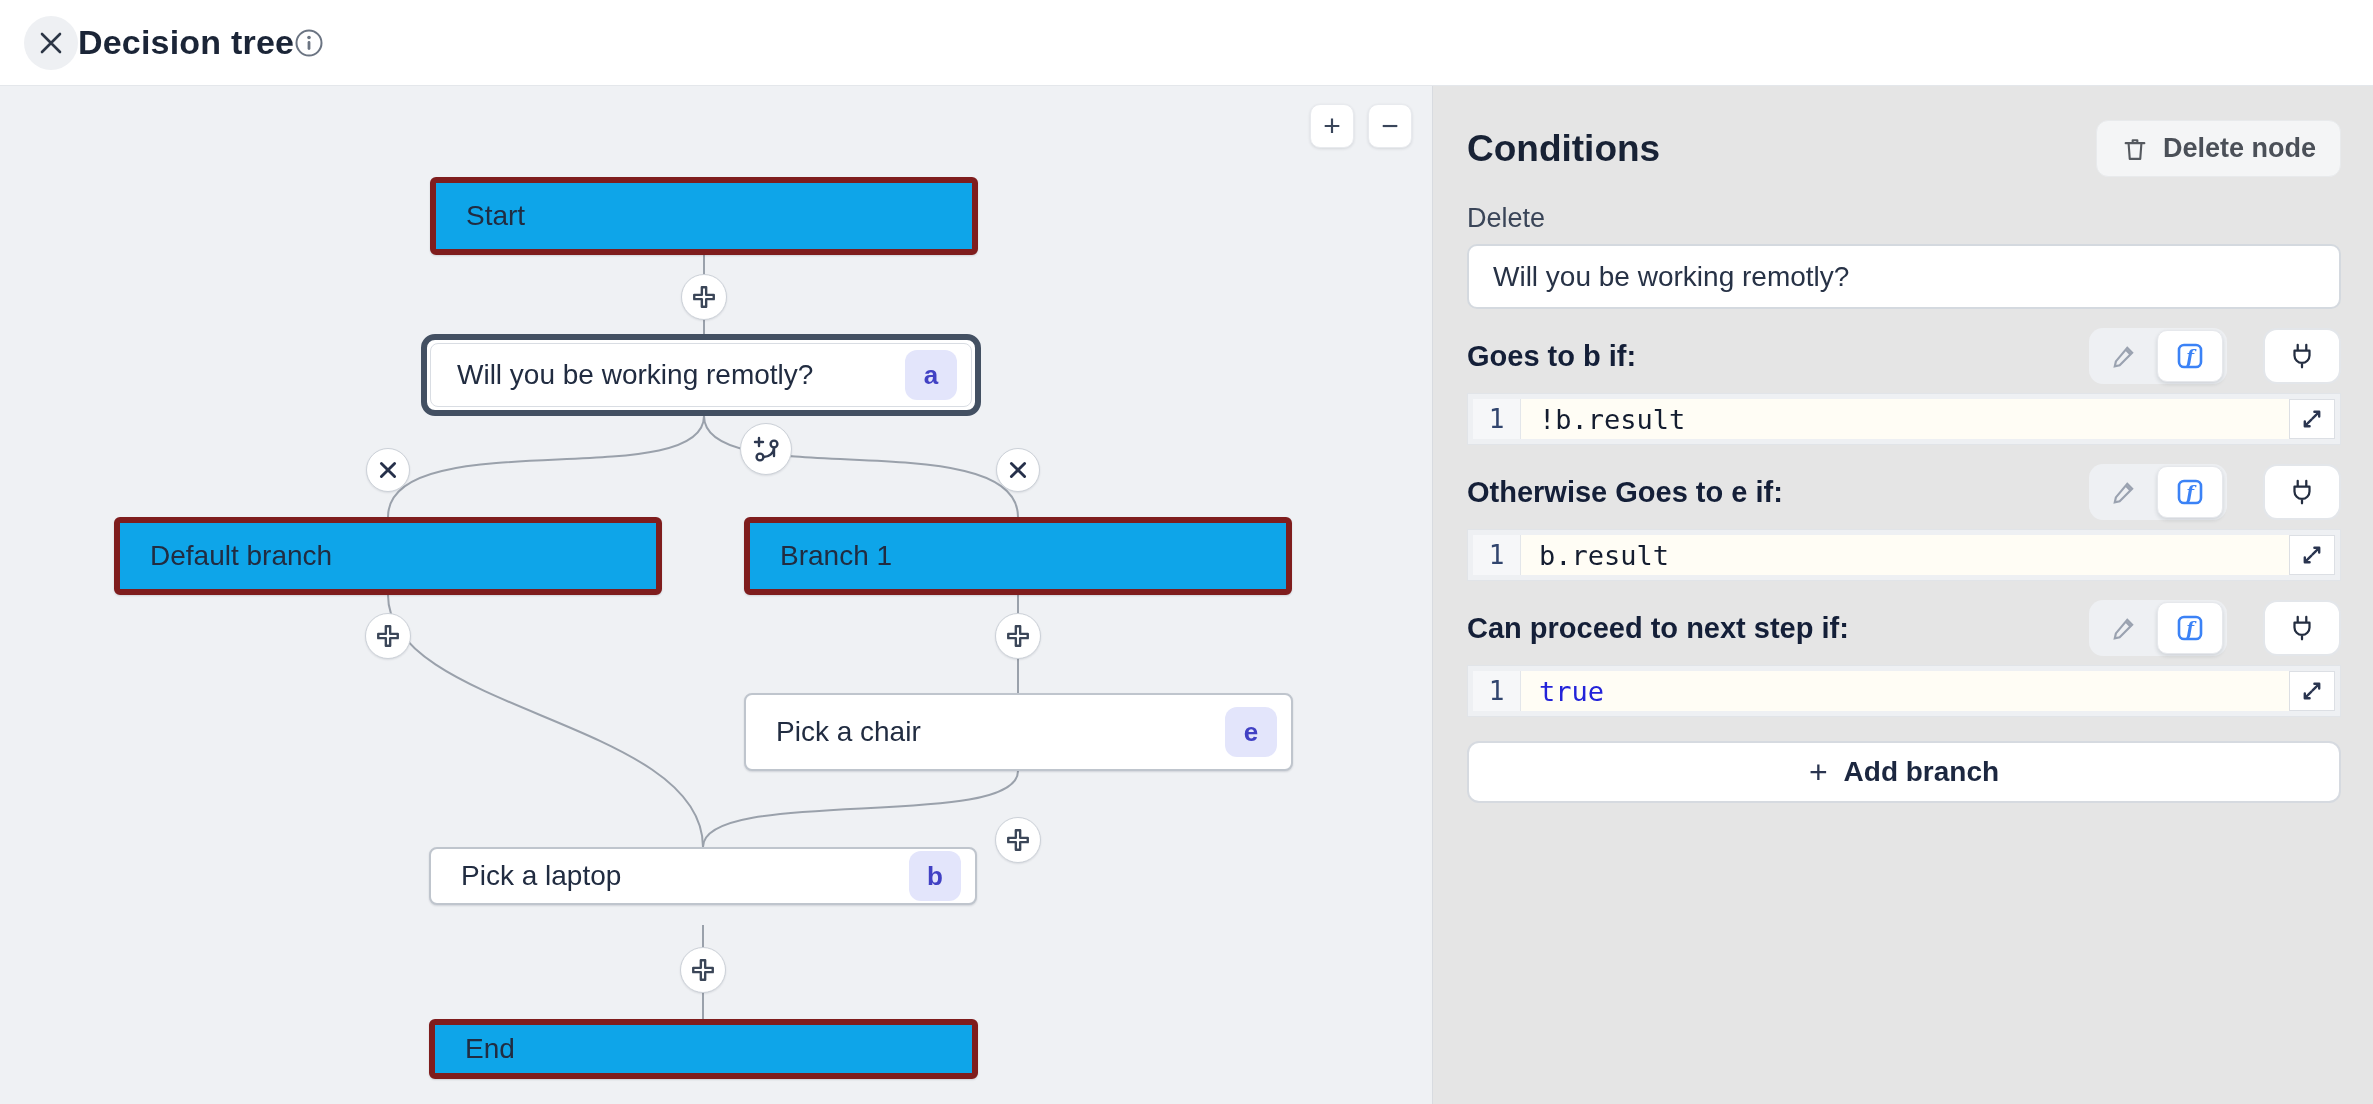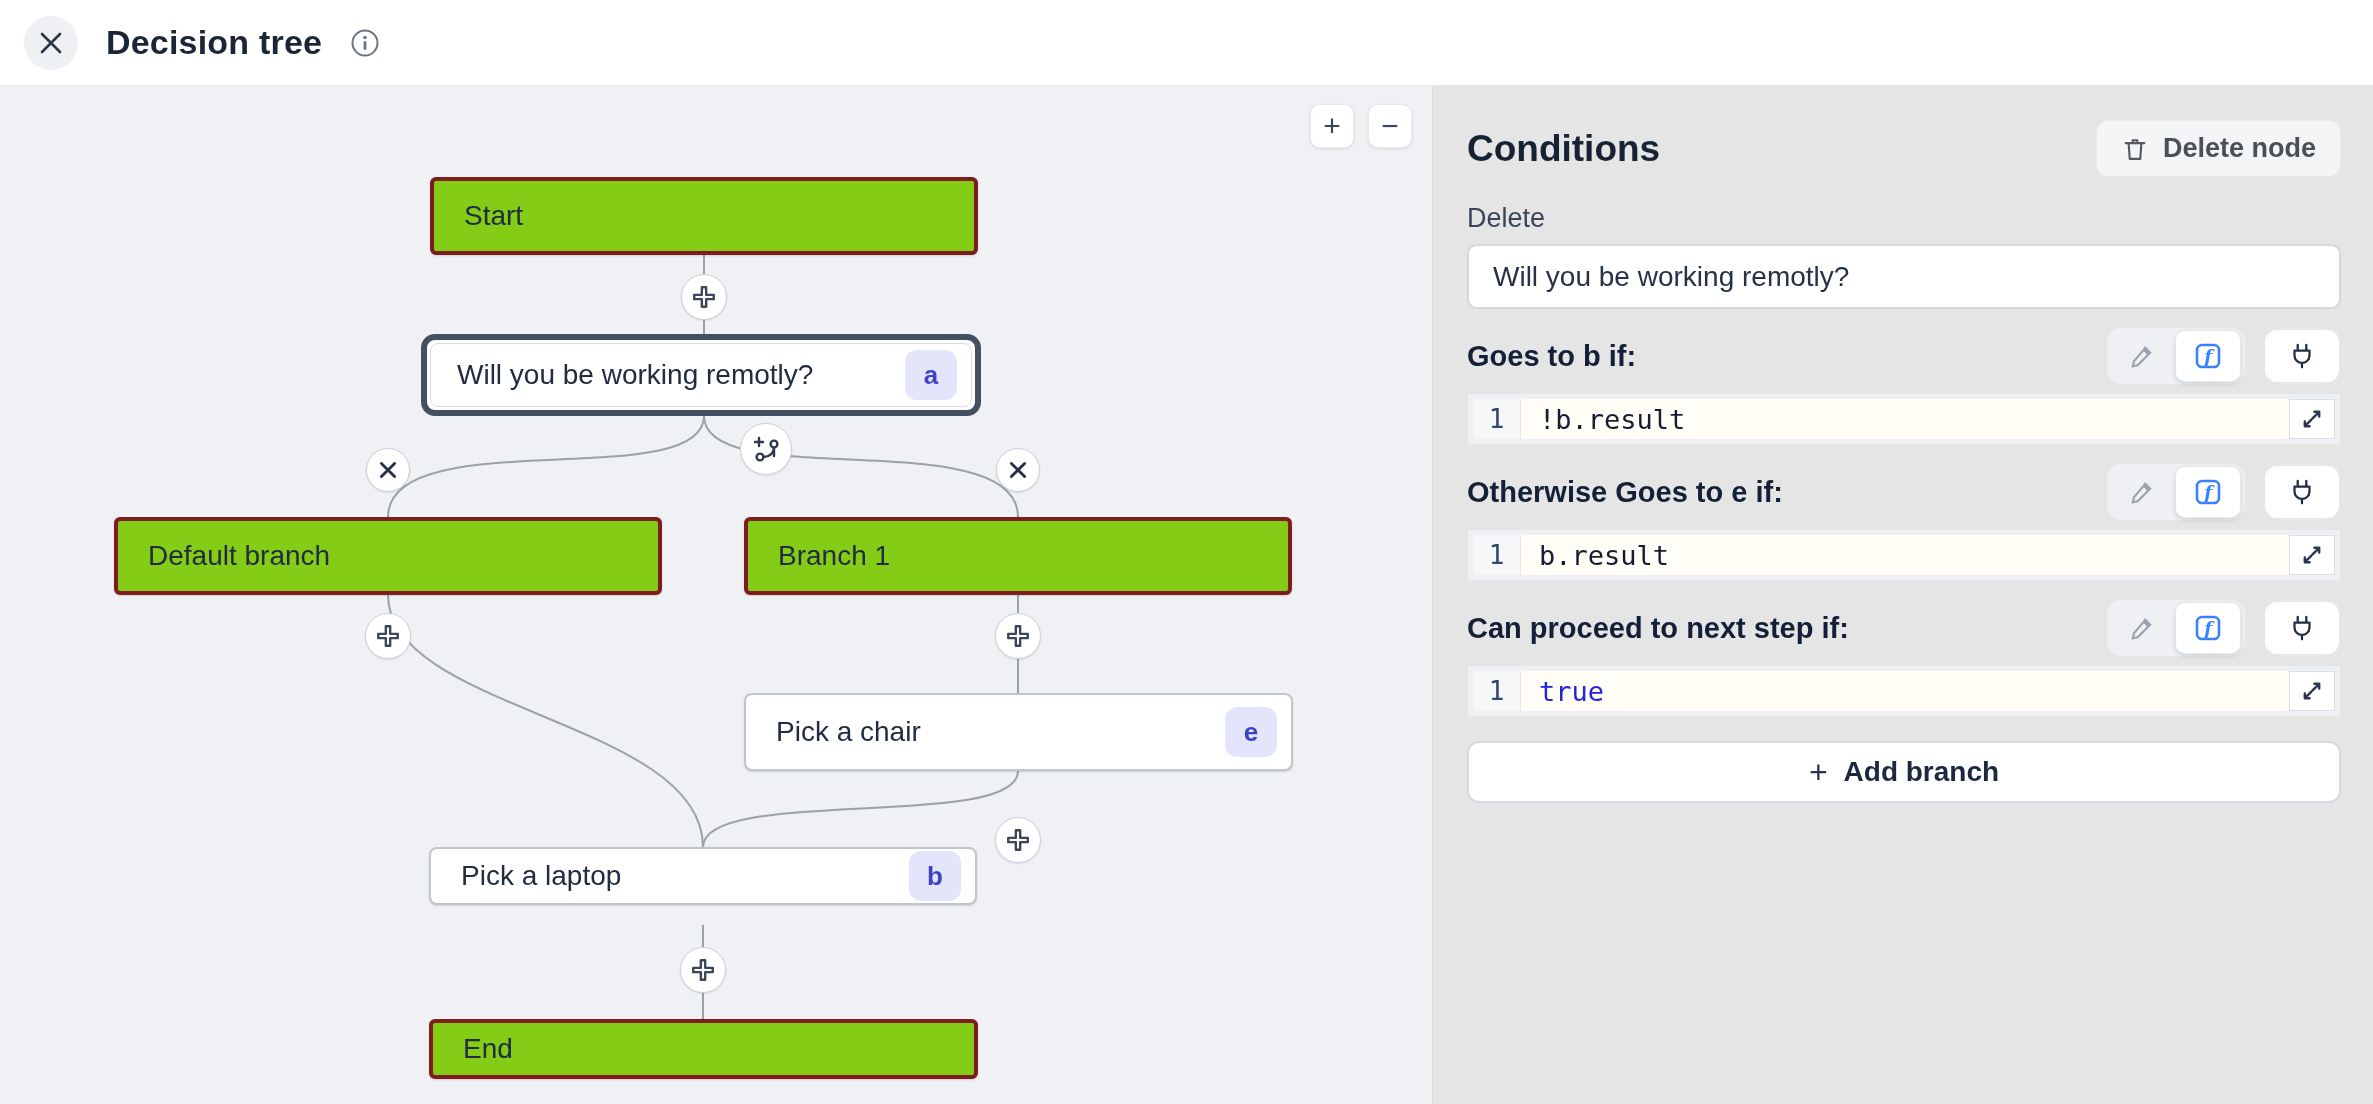--- a/index.html
+++ b/index.html
@@ -7,21 +7,21 @@
   body {
     font-family:"Liberation Sans", sans-serif;
     background:#ffffff; color:#1f2a3e; overflow:hidden;
   }
   .app { width:2373px; height:1104px; display:flex; flex-direction:column; }
 
   
   .topbar {
     height:86px; flex:0 0 86px; background:#ffffff;
     border-bottom:1px solid #e4e7eb;
-    display:flex; align-items:center; padding:0 24px; gap:28px;
+    display:flex; align-items:center; padding:0 24px; 
   }
   .close-btn {
     width:54px; height:54px; border-radius:50%; background:#eef0f3; border:none;
     display:flex; align-items:center; justify-content:center; cursor:pointer;
   }
   .page-title { font-size:34px; font-weight:bold; color:#1b2537; letter-spacing:.2px; }
   .info-btn { background:none; border:none; display:flex; cursor:pointer; }
 
   
   .main { flex:1; display:flex; min-height:0; }
@@ -40,21 +40,21 @@
     box-shadow:0 1px 3px rgba(23,32,49,.12); font-size:30px; line-height:1;
     color:#39455a; display:flex; align-items:center; justify-content:center; cursor:pointer;
     font-family:"Liberation Sans", sans-serif;
   }
 
   .node {
     position:absolute; display:flex; align-items:center; padding:0 30px;
     font-size:28px; color:#212c41; border-radius:6px;
     box-shadow:0 1px 2px rgba(20,30,50,.14); cursor:pointer;
   }
-  .node-terminal { background:#84cc16; border:4px solid #7f1d1d; }
+  .node-terminal { background:#0ea5e9; border:6px solid #7f1d1d; }
   .node-step { background:#ffffff; border:2px solid #bfc5cd; border-radius:8px; }
   .badge {
     position:absolute; right:14px; top:50%; transform:translateY(-50%);
     min-width:52px; height:50px; padding:0 10px; border-radius:12px;
     background:#e3e5fb; color:#4141c4; font-weight:bold; font-size:26px;
     display:flex; align-items:center; justify-content:center;
   }
   .sel-ring {
     position:absolute; left:421px; top:248px; width:560px; height:82px;
     border:6px solid #435062; border-radius:14px; background:#ffffff; padding:3px;
@@ -88,21 +88,21 @@
     background:#f4f5f6; border:1px solid #e8eaec; display:flex; align-items:center; gap:14px;
     font-size:27px; font-weight:bold; color:#4b5058; cursor:pointer;
     font-family:"Liberation Sans", sans-serif;
   }
   .summary-label { margin-top:26px; font-size:27px; color:#3a4558; }
   .summary-input {
     margin-top:10px; width:100%; height:65px; border:2px solid #d4d9df; border-radius:10px;
     padding:0 24px; font-size:28px; color:#273246; background:#fff;
     font-family:"Liberation Sans", sans-serif;
   }
-  .cond-head { margin-top:18px; display:flex; align-items:center; min-height:58px; }
+  .cond-head { margin-top:18px; display:flex; align-items:center; min-height:58px;gap:18px; }
   .cond-label { font-size:29px; font-weight:bold; color:#141f38; }
   .seg {
     margin-left:auto; height:56px; background:#eef0f3; border-radius:14px;
     display:flex; align-items:center; padding:0 4px; gap:2px;
   }
   .seg-btn {
     width:62px; height:48px; border:none; background:transparent; border-radius:10px;
     display:flex; align-items:center; justify-content:center; cursor:pointer;
   }
   .seg-btn.active {

